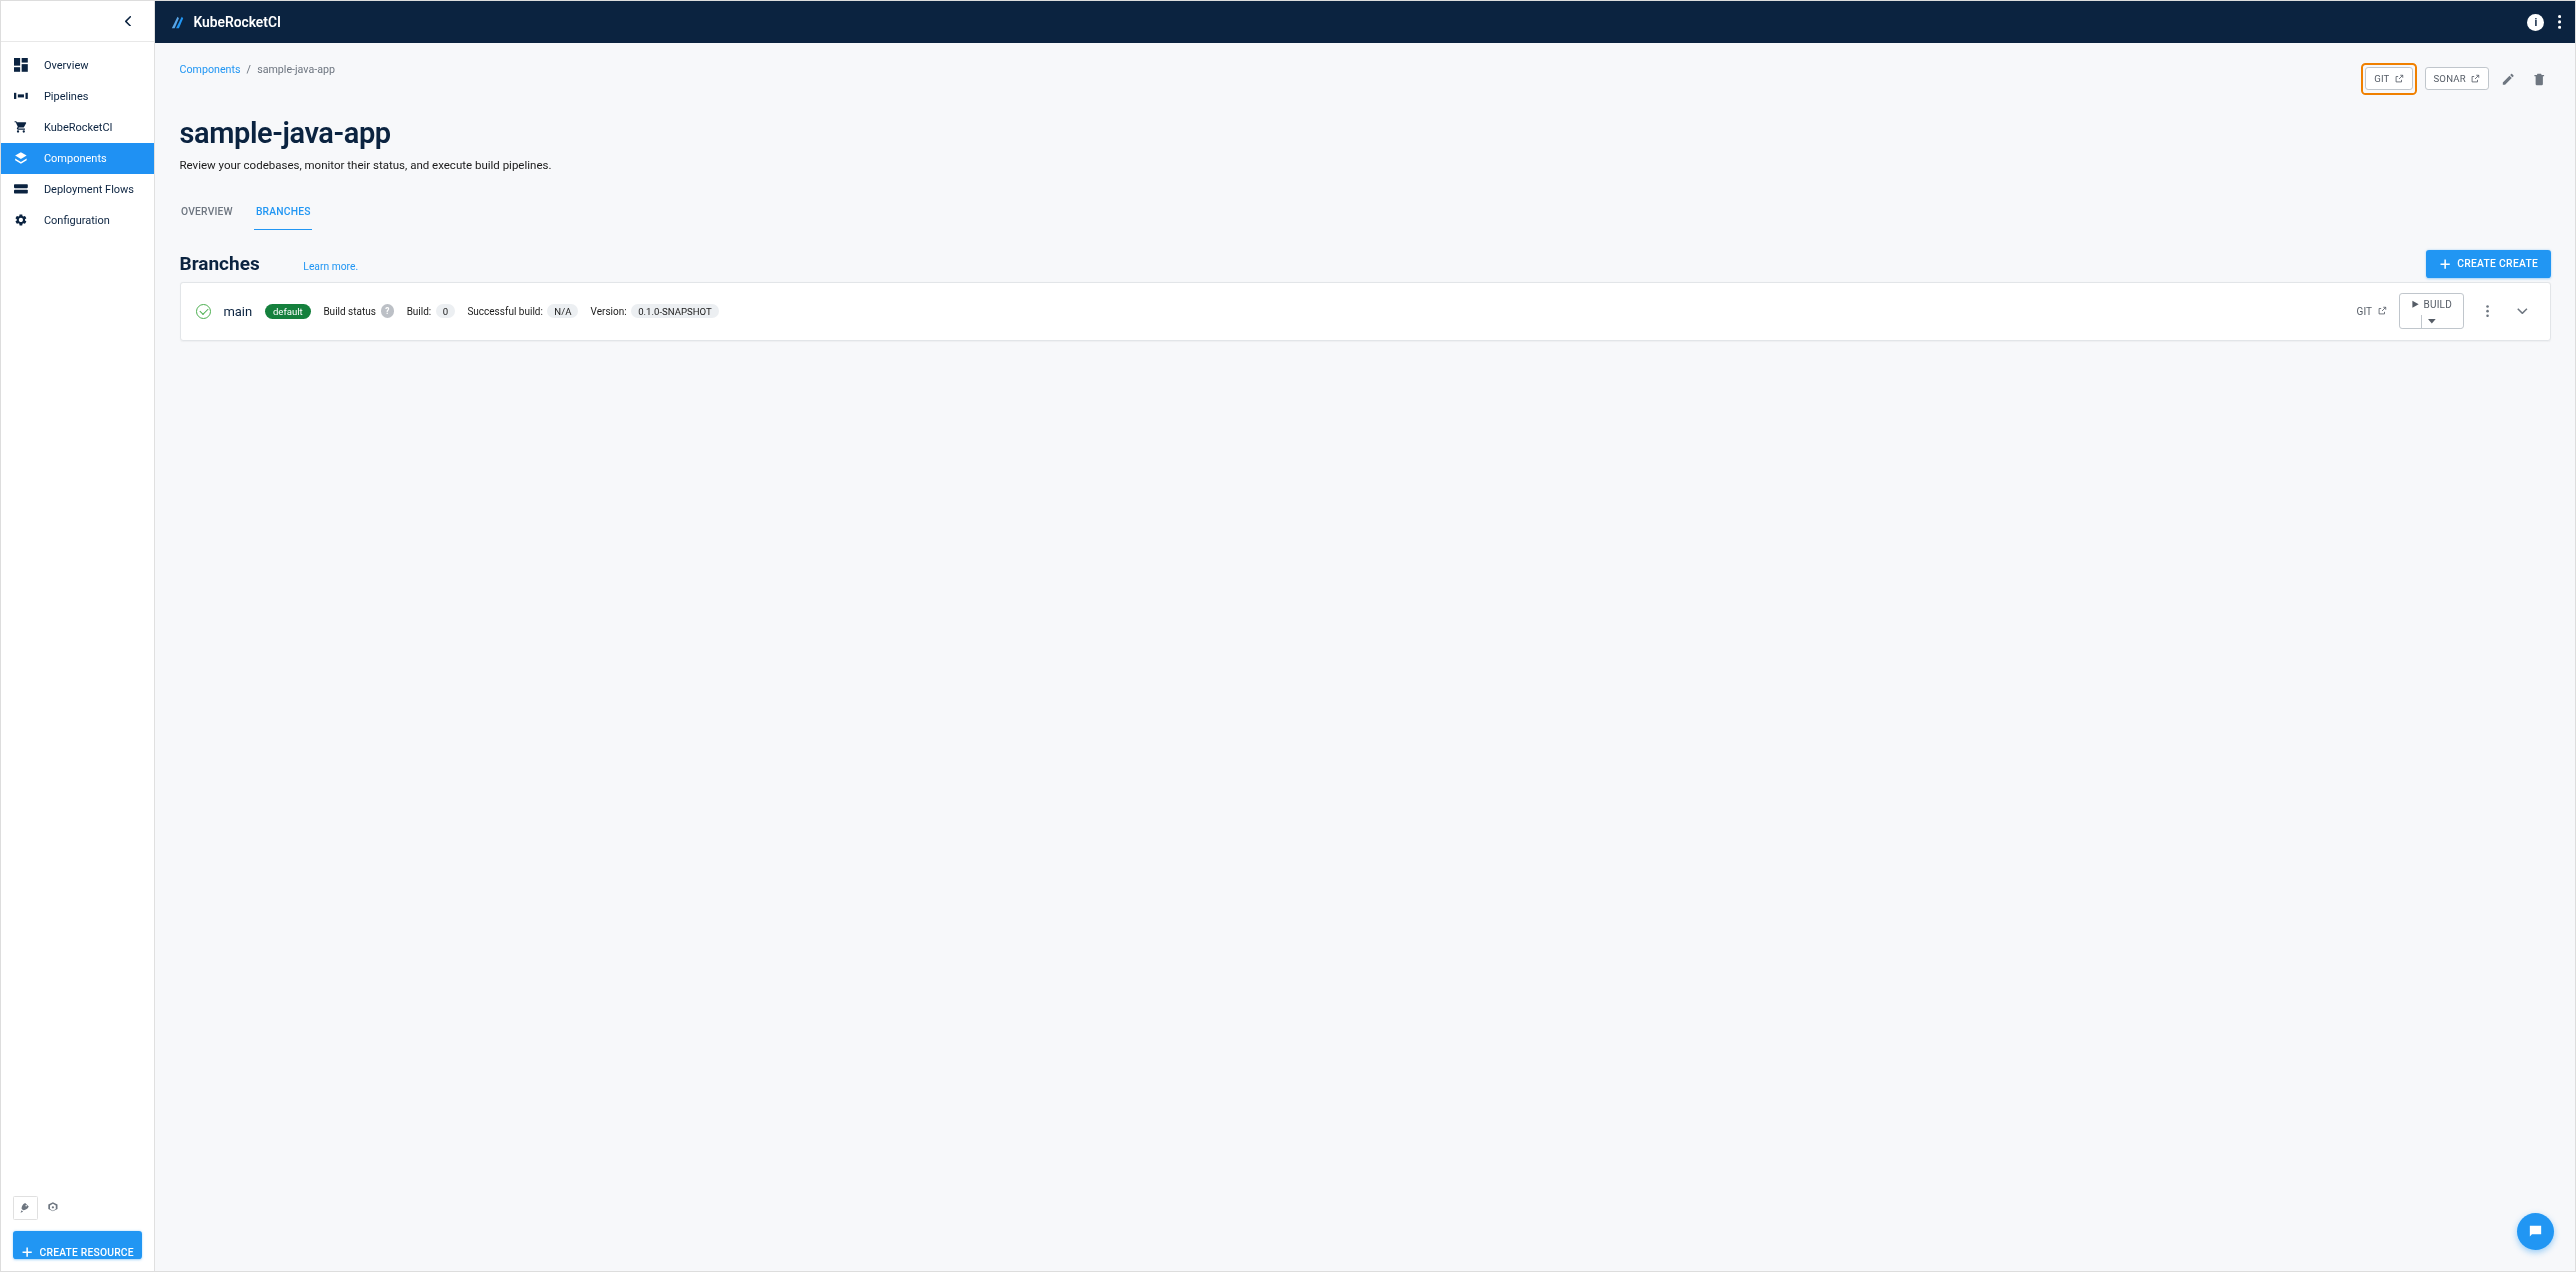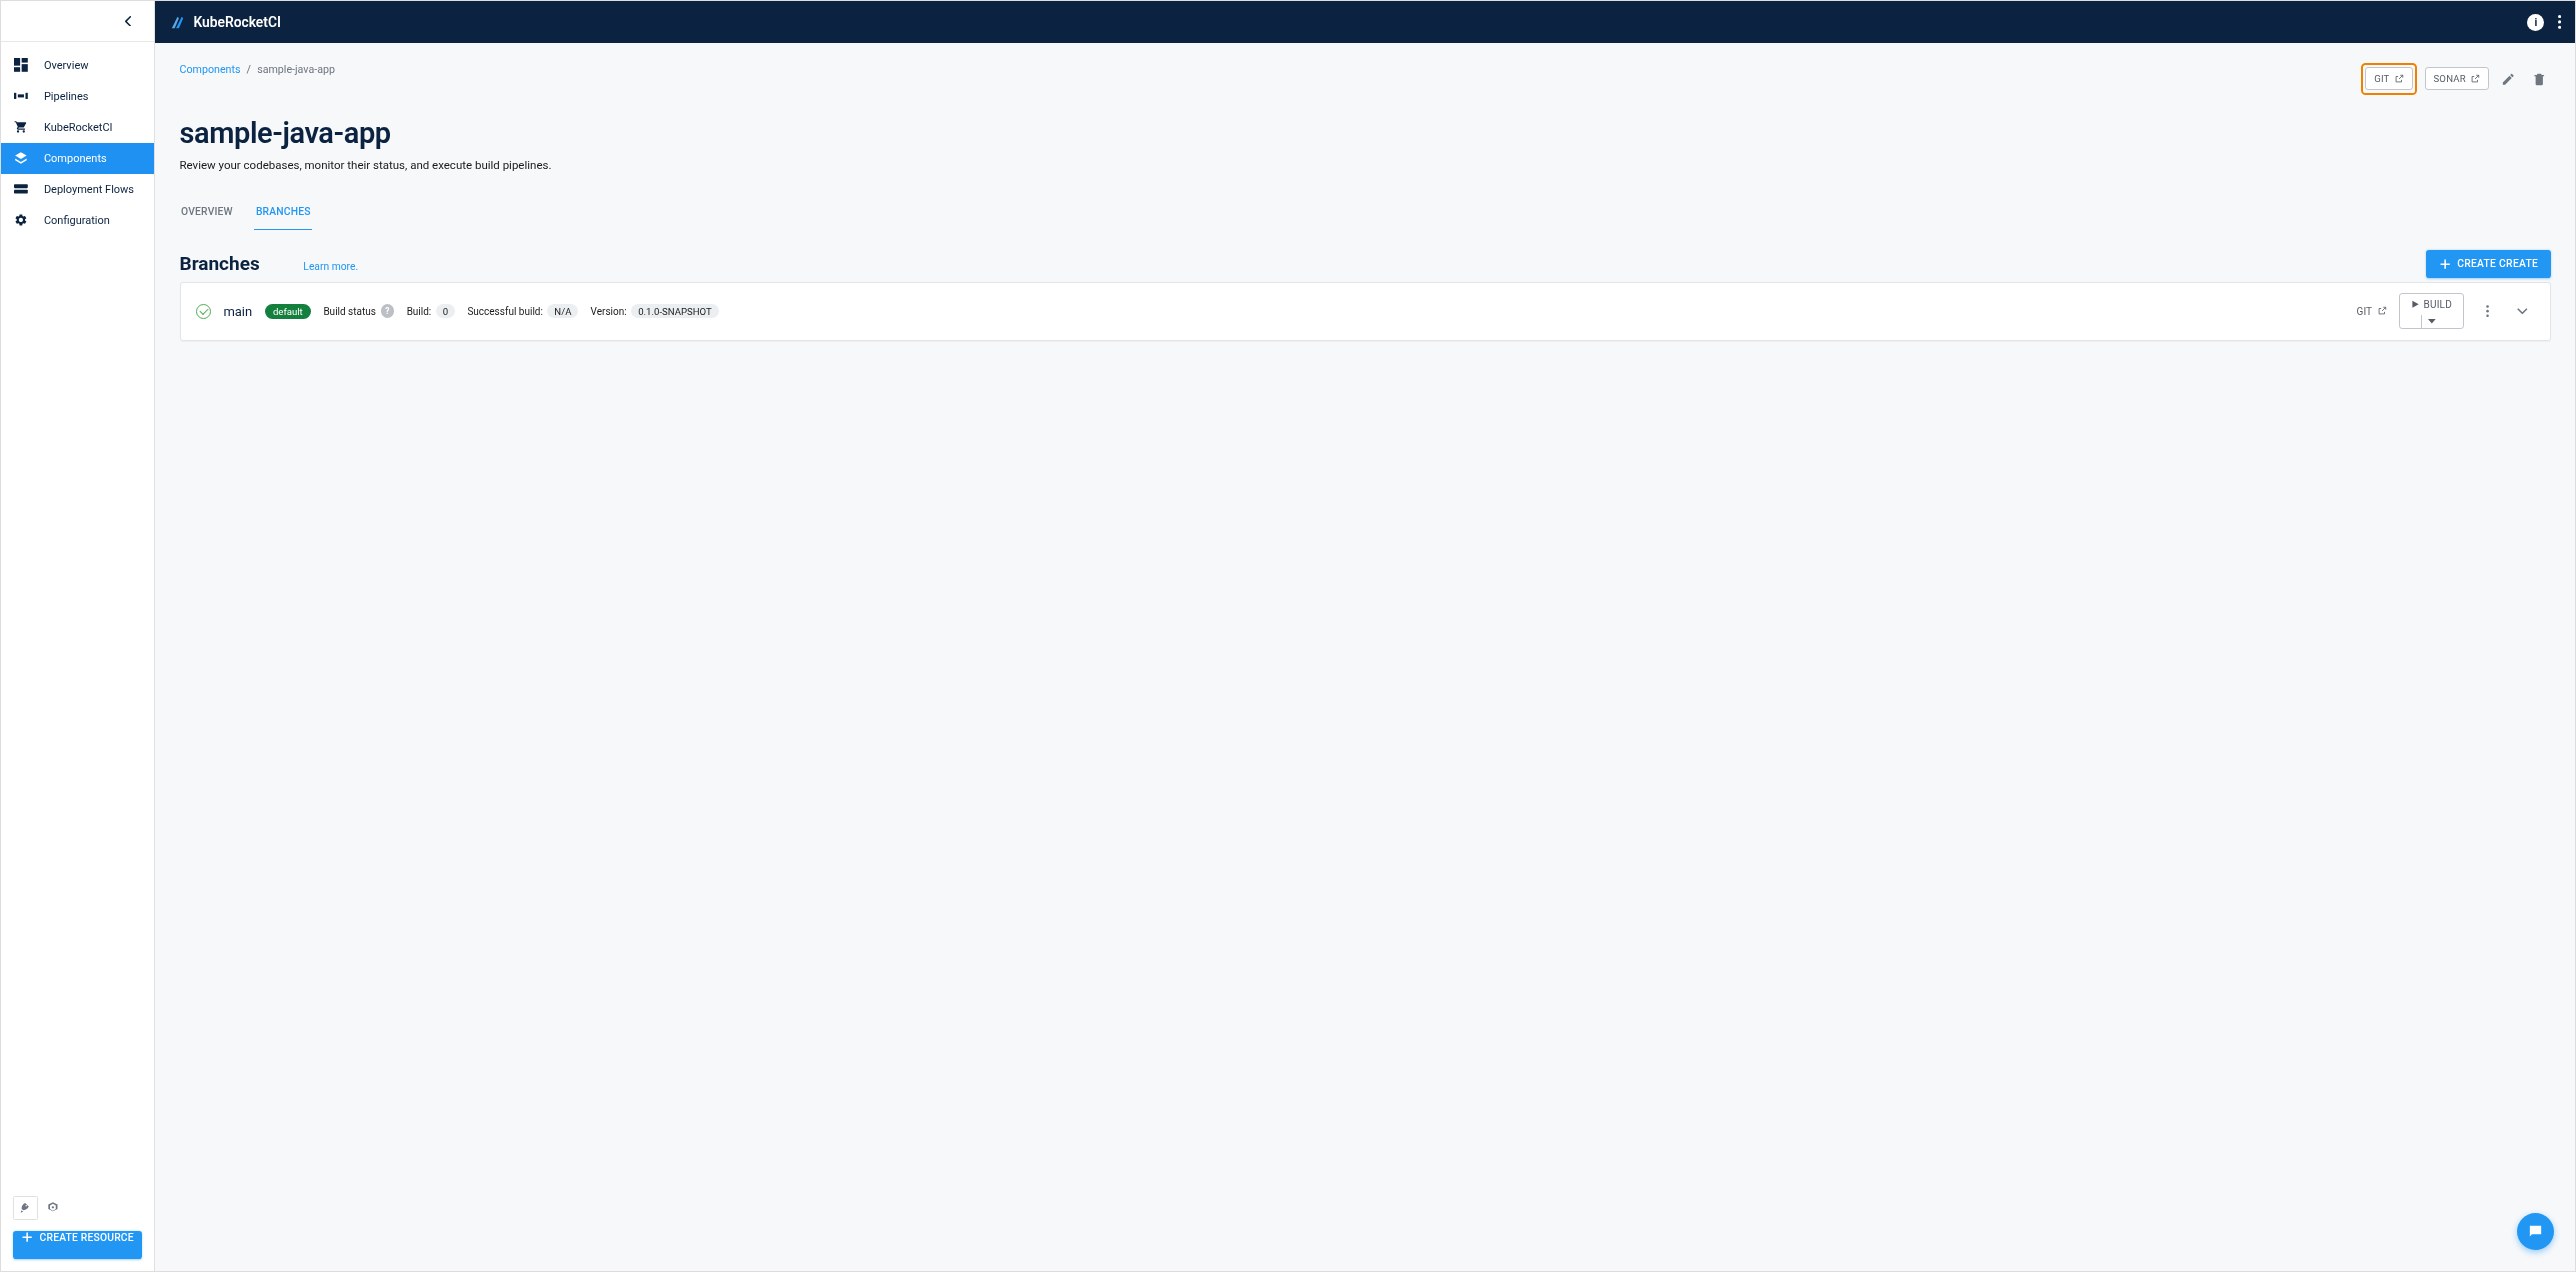--- a/index.html
+++ b/index.html
@@ -11,21 +11,21 @@
 .sidebar-collapse { height: 41px; display: flex; align-items: center; justify-content: flex-end; padding-right: 23px; border-bottom: 0.8px solid #e8e8e8; }
 .sidebar-collapse svg { width: 6.1px; height: 10.7px; }
 .sidebar-nav { flex: 1; padding-top: 7.7px; }
 .sidebar-item { display: flex; align-items: center; height: 31px; padding-left: 12.3px; font-size: 11px; color: #0b2340; cursor: pointer; gap: 15.3px; }
 .sidebar-item.active { background: #1f91f3; color: #fff; }
 .sidebar-item .nav-icon { width: 15.3px; height: 15.3px; display: flex; align-items: center; justify-content: center; }
 .sidebar-footer { padding: 9.2px 12.3px 12.3px 12.3px; display: flex; flex-direction: column; gap: 10.7px; }
 .sidebar-footer-icons { display: flex; gap: 3.1px; }
 .footer-icon-btn { width: 24.5px; height: 24.5px; border: 0.8px solid #e0e0e0; border-radius: 1.5px; display: flex; align-items: center; justify-content: center; cursor: pointer; background:#fff; }
 .footer-icon-btn.plain { border: none; }
-.create-resource-btn { display: flex; align-items: flex-start; justify-content: center; gap: 6.1px; background: #2196f3; color: #fff; border: none; border-radius: 3.1px; height: 27.6px; font-size: 10.3px; font-weight: 500; letter-spacing: 0.2px; cursor: pointer; box-shadow: 0 0.8px 2.3px rgba(33,150,243,0.4); }
+.create-resource-btn { display: flex; align-items: flex-end; justify-content: center; gap: 6.1px; background: #2196f3; color: #fff; border: none; border-radius: 3.1px; height: 27.6px; font-size: 10.3px; font-weight: 500; letter-spacing: 0.2px; cursor: pointer; box-shadow: 0 0.8px 2.3px rgba(33,150,243,0.4); }
 
 
 .main-col { flex: 1; display: flex; flex-direction: column; background: #f7f8fa; position: relative; }
 .topbar { height: 42px; background: #0b2340; display: flex; align-items: center; padding: 0 13.8px; color: #fff; justify-content: space-between; }
 .topbar-left { display: flex; align-items: center; gap: 7.7px; }
 .topbar-title { font-size: 13.8px; font-weight: 600; }
 .topbar-right { display: flex; align-items: center; gap: 13.8px; }
 .info-circle { width: 17px; height: 17px; background: #fff; color: #0b2340; border-radius: 50%; display: flex; align-items: center; justify-content: center; font-weight: 700; font-size: 10.7px; cursor:pointer; }
 
 .content { flex: 1; padding: 20px 24.5px; overflow: auto; }

